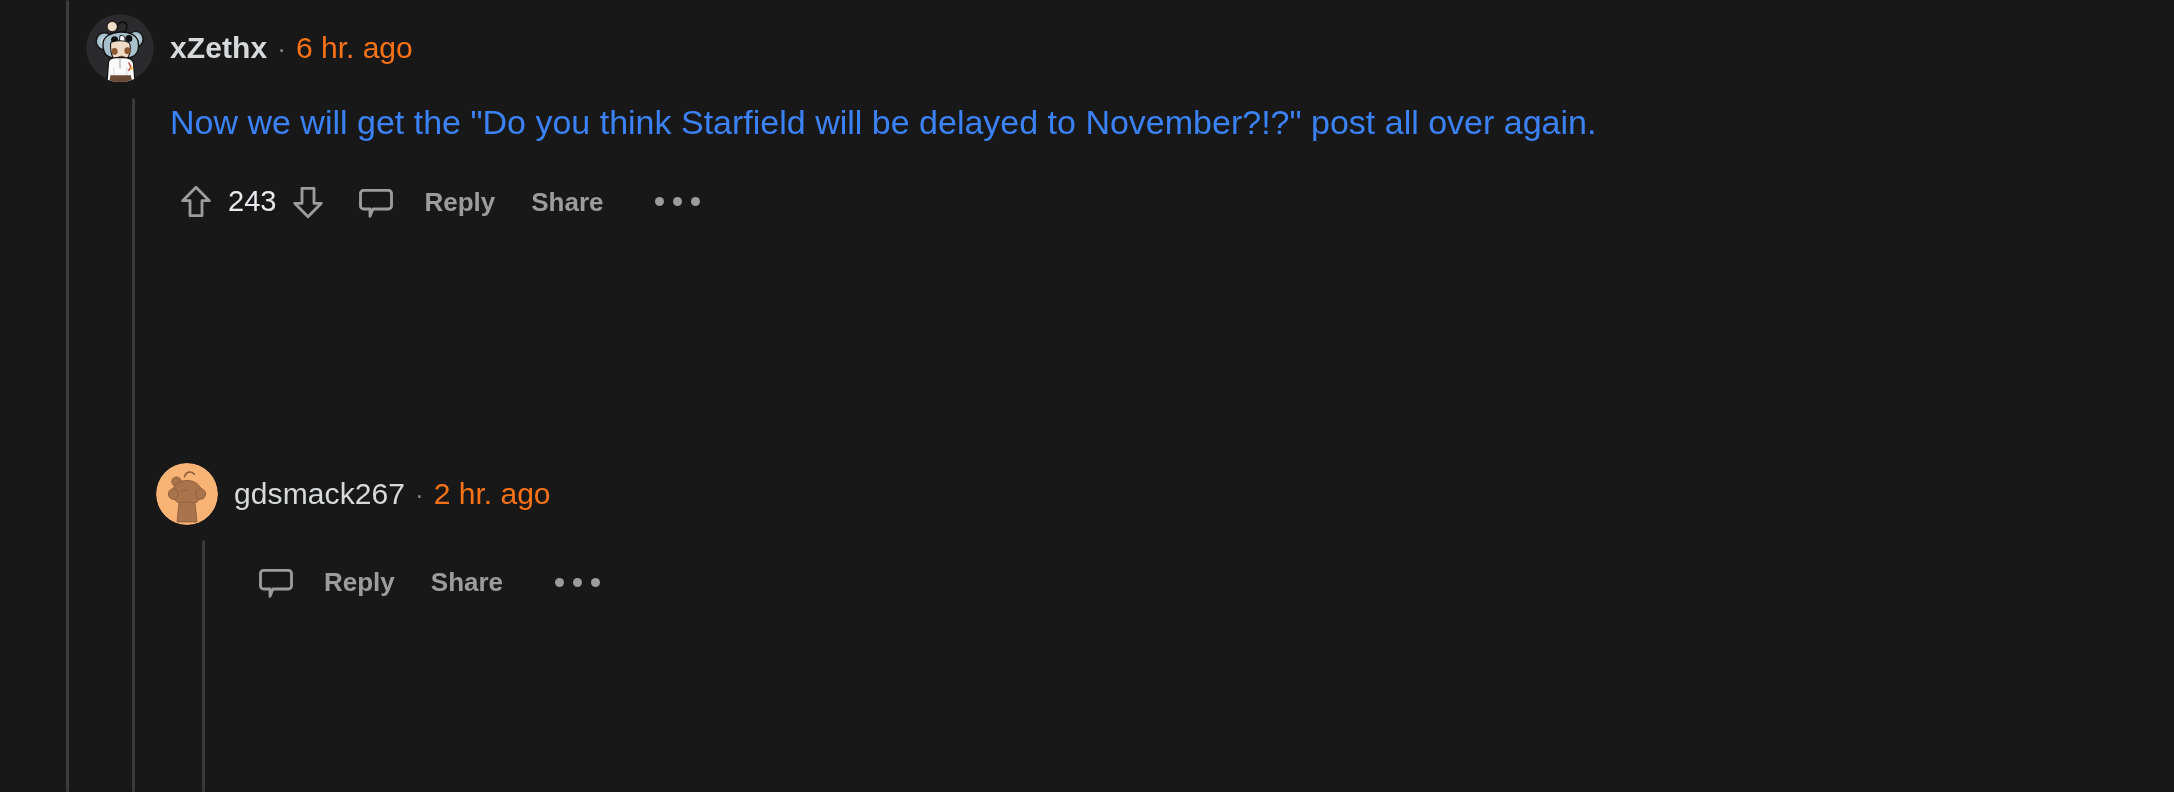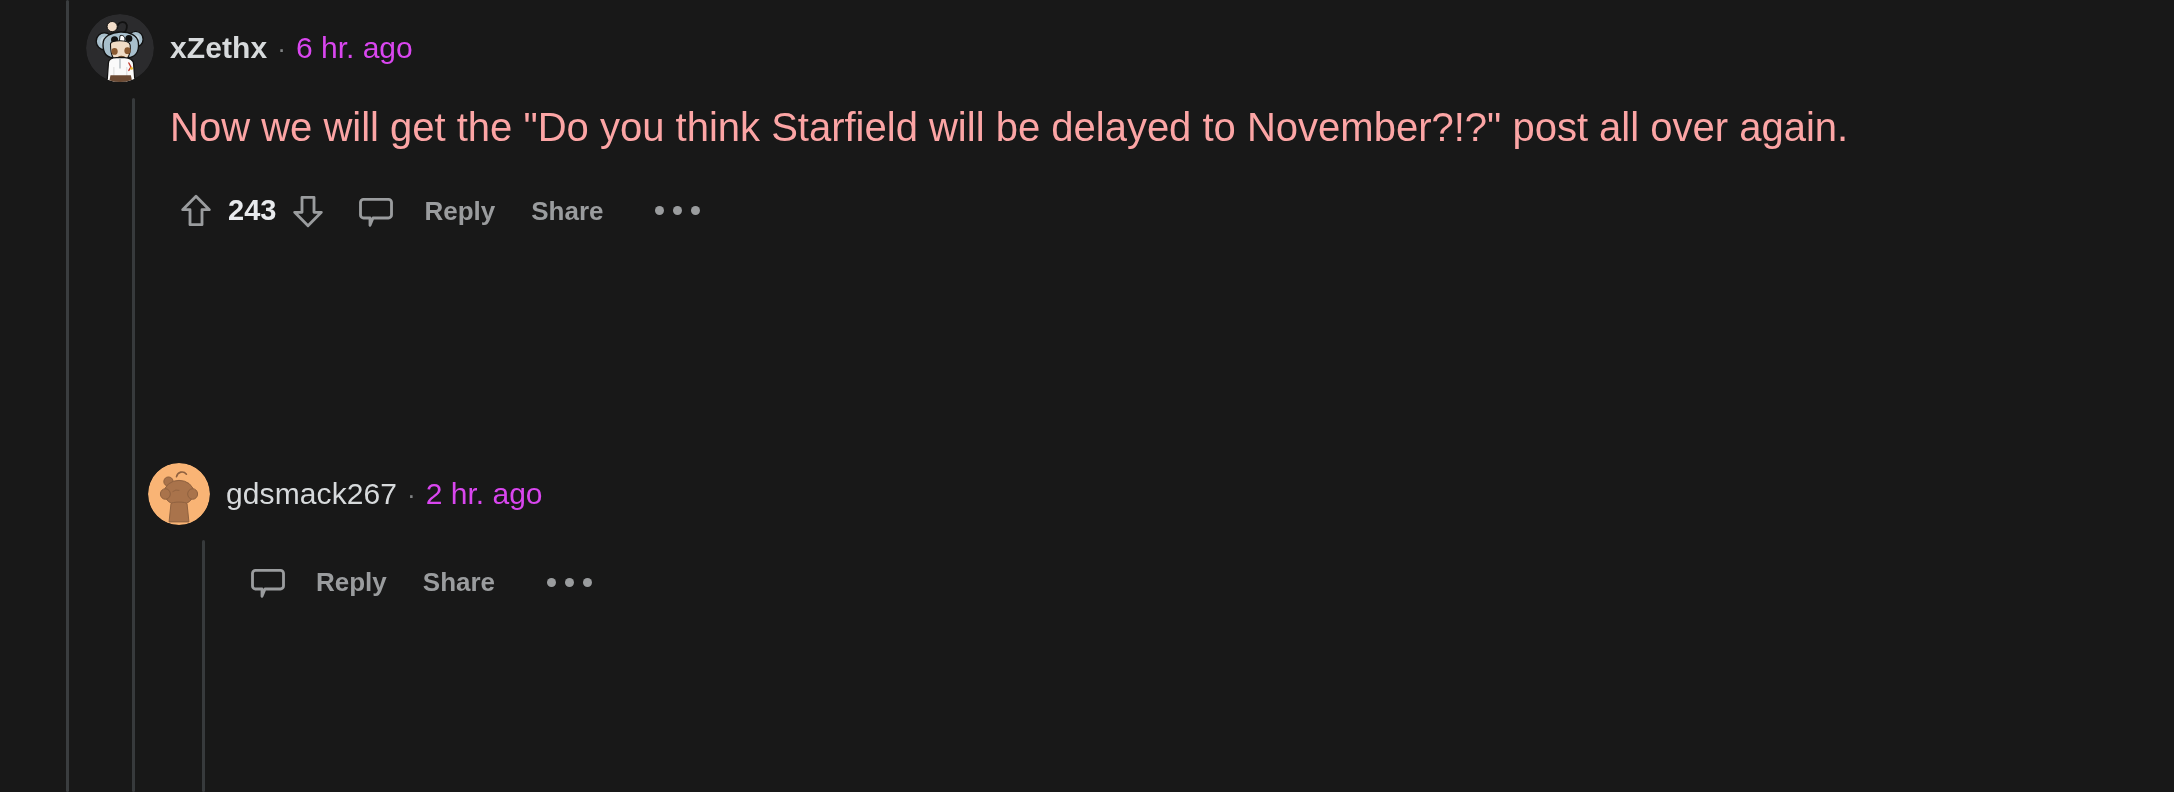--- a/index.html
+++ b/index.html
@@ -23,21 +23,21 @@
     background: #373a3c;
     border-radius: 2px;
   }
   .rail-root      { left: 66px;  top: 0;    height: 792px; background:#3a3d3f; }
   .rail-c1        { left: 132px; top: 98px; height: 694px; }
   .rail-c2        { left: 202px; top: 540px; height: 252px; }
 
   
   .comment { position: absolute; }
   #comment-1 { left: 86px;  top: 14px;  width: 2060px; }
-  #comment-2 { left: 148px; top: 460px; width: 1990px; }
+  #comment-2 { left: 156px; top: 460px; width: 1990px; }
 
   .comment-header {
     display: flex;
     align-items: center;
     gap: 16px;
     height: 68px;
   }
 
   
   .avatar {
@@ -61,29 +61,29 @@
     line-height: 1;
     justify-content: flex-end;
   }
   .username {
     color: #d7dadc;
     font-weight: bold;
     letter-spacing: .1px;
   }
   #comment-2 .username { font-weight: normal; }
   .dot-sep { color: #818384; font-size: 26px; }
-  .timestamp { color: #d946ef; font-weight: normal; }
+  .timestamp { color: #f97316; font-weight: normal; }
 
   
   .comment-body {
     margin-left: 84px;
     margin-top: 16px;
-    font-size: 40px;
+    font-size: 34px;
     line-height: 1.47;
-    color: #fca5a5;
+    color: #3b82f6;
     max-width: 1970px;
     white-space: pre-wrap;
   }
   #comment-2 .comment-body { margin-left: 78px; max-width: 1900px; }
 
   
   .actions {
     margin-left: 84px;
     margin-top: 26px;
     display: flex;
@@ -100,21 +100,21 @@
     width: 52px;
     height: 52px;
     background: none;
     border: none;
     padding: 0;
     cursor: pointer;
   }
   .icon-btn svg { display: block; }
   .vote-count {
     font-size: 29px;
-    font-weight: bold;
+    font-weight: normal;
     color: #e8eaed;
     padding: 0 6px;
     min-width: 34px;
     text-align: center;
   }
   .action-btn {
     background: none;
     border: none;
     padding: 0 18px;
     font-family: "Liberation Sans", sans-serif;

